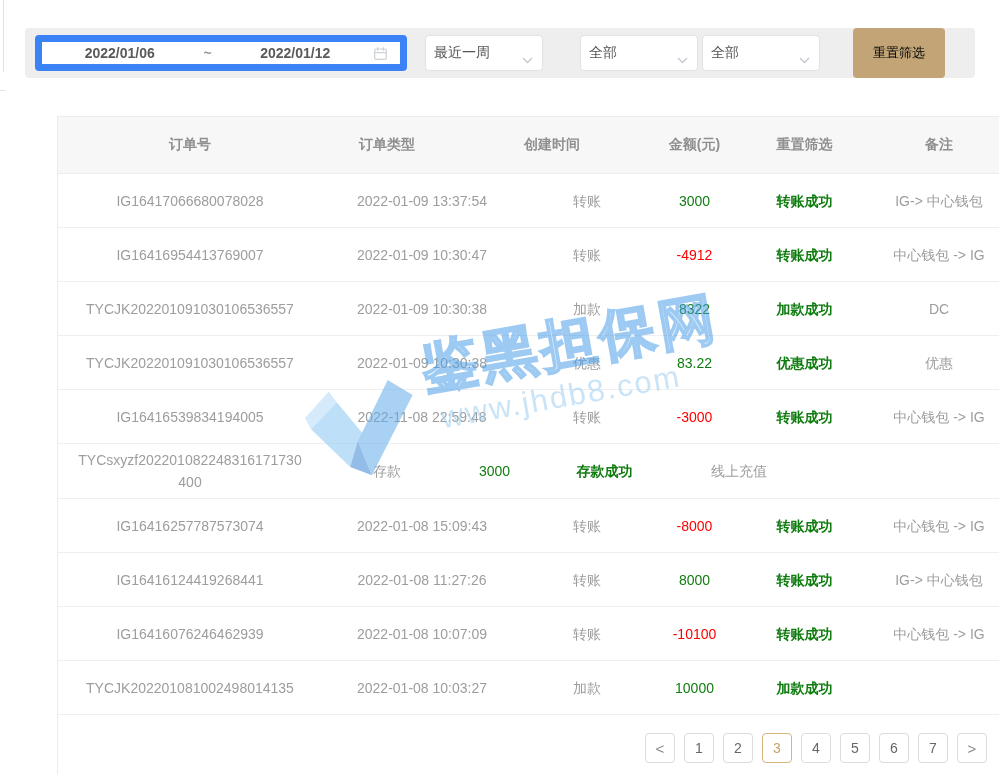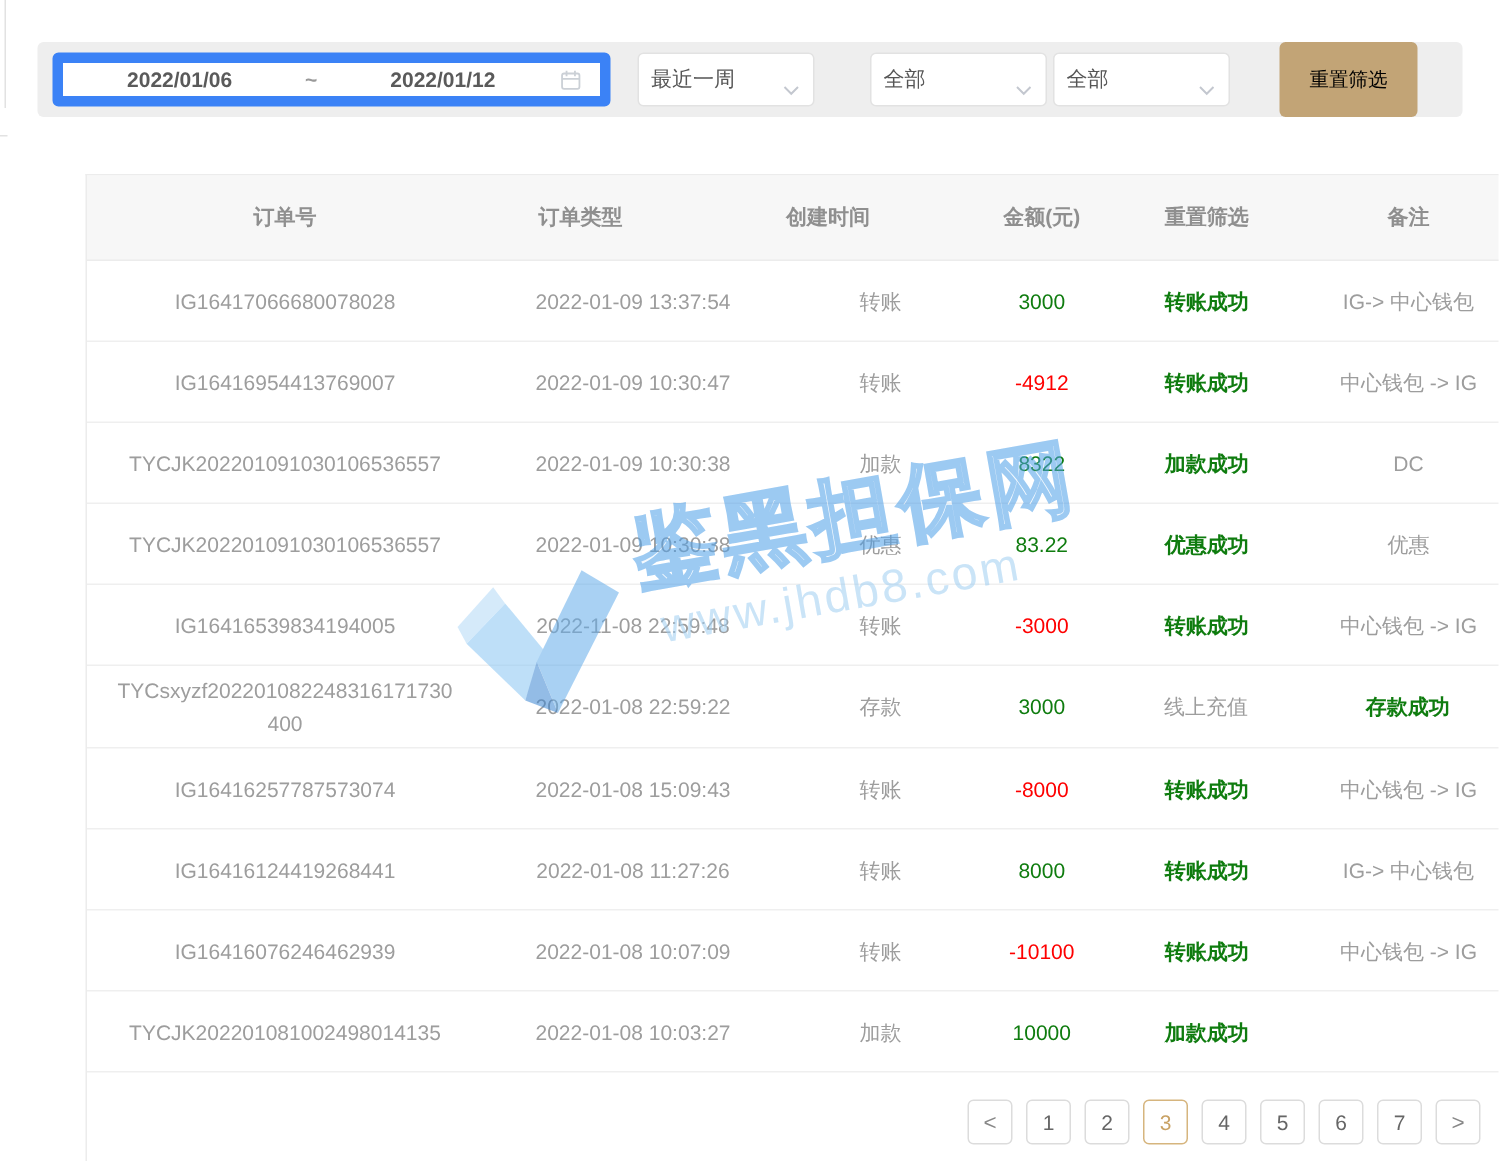--- a/index.html
+++ b/index.html
@@ -196,25 +196,24 @@
       <div class="tr">
         <div class="td c0">IG16416539834194005</div>
         <div class="td c1">2022-11-08 22:59:48</div>
         <div class="td c2">转账</div>
         <div class="td c3 neg">-3000</div>
         <div class="td c4">转账成功</div>
         <div class="td c5">中心钱包 -&gt; IG</div>
       </div>
       <div class="tr">
         <div class="td c0">TYCsxyzf202201082248316171730400</div>
-        <div class="td c1">2022-01-08 22:59:22</div>
         <div class="td c2">存款</div>
         <div class="td c3 pos">3000</div>
+        <div class="td c4">存款成功</div>
         <div class="td c5">线上充值</div>
-        <div class="td c4">存款成功</div>
       </div>
       <div class="tr">
         <div class="td c0">IG16416257787573074</div>
         <div class="td c1">2022-01-08 15:09:43</div>
         <div class="td c2">转账</div>
         <div class="td c3 neg">-8000</div>
         <div class="td c4">转账成功</div>
         <div class="td c5">中心钱包 -&gt; IG</div>
       </div>
       <div class="tr">

